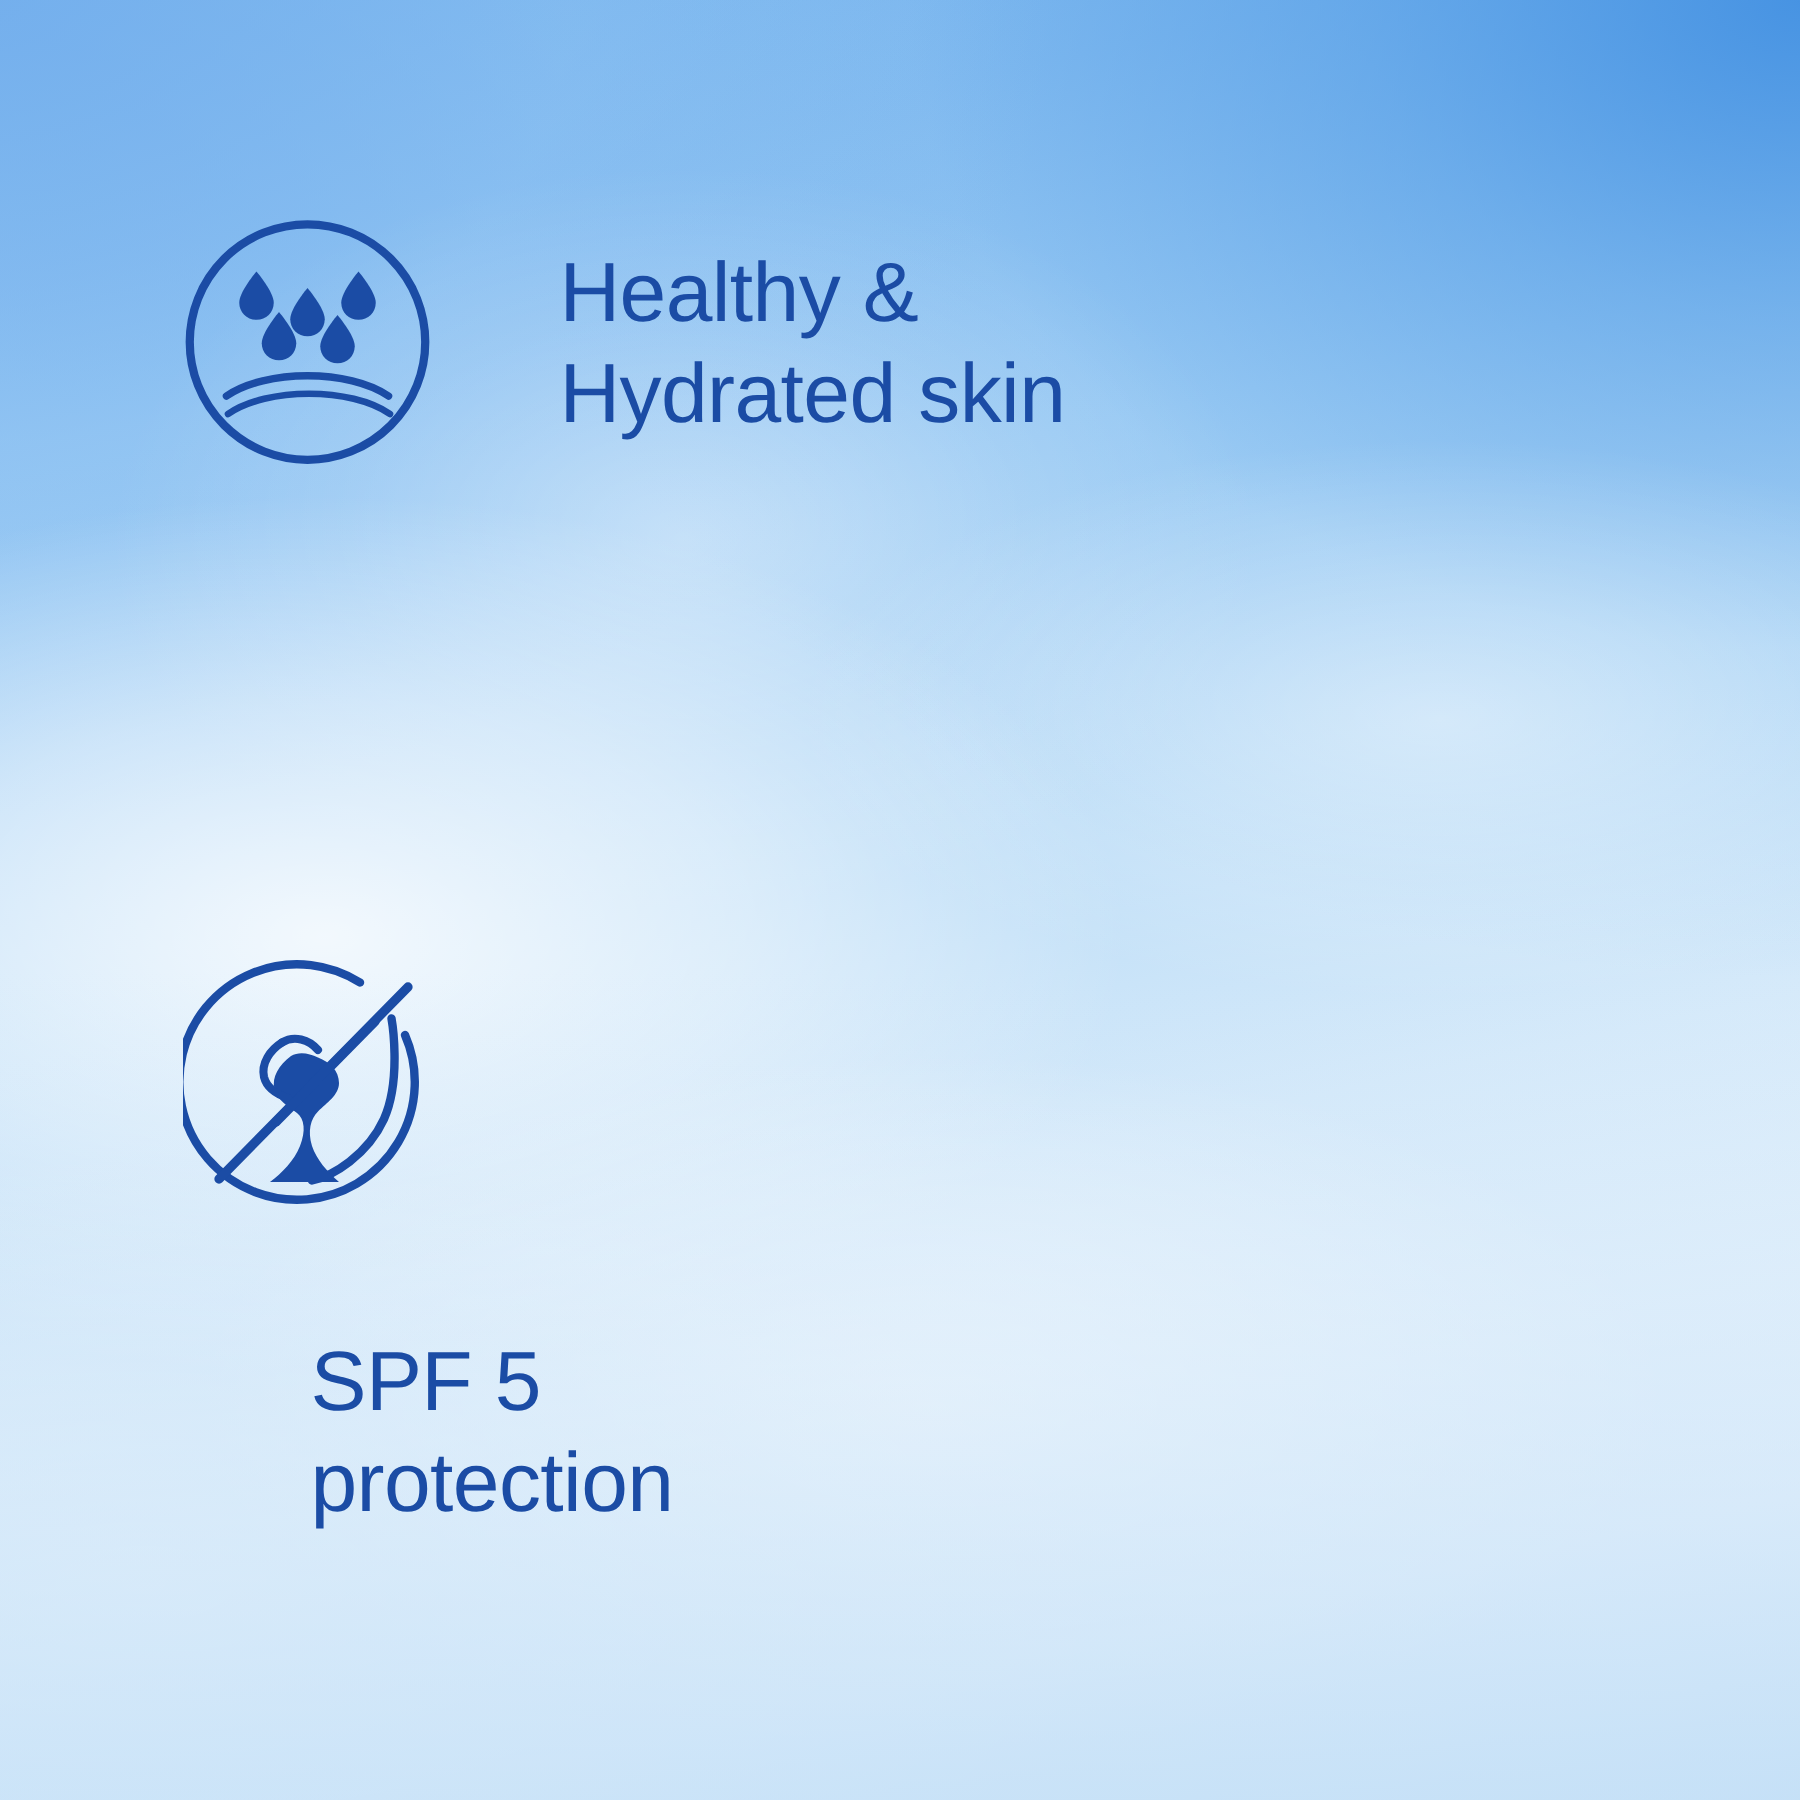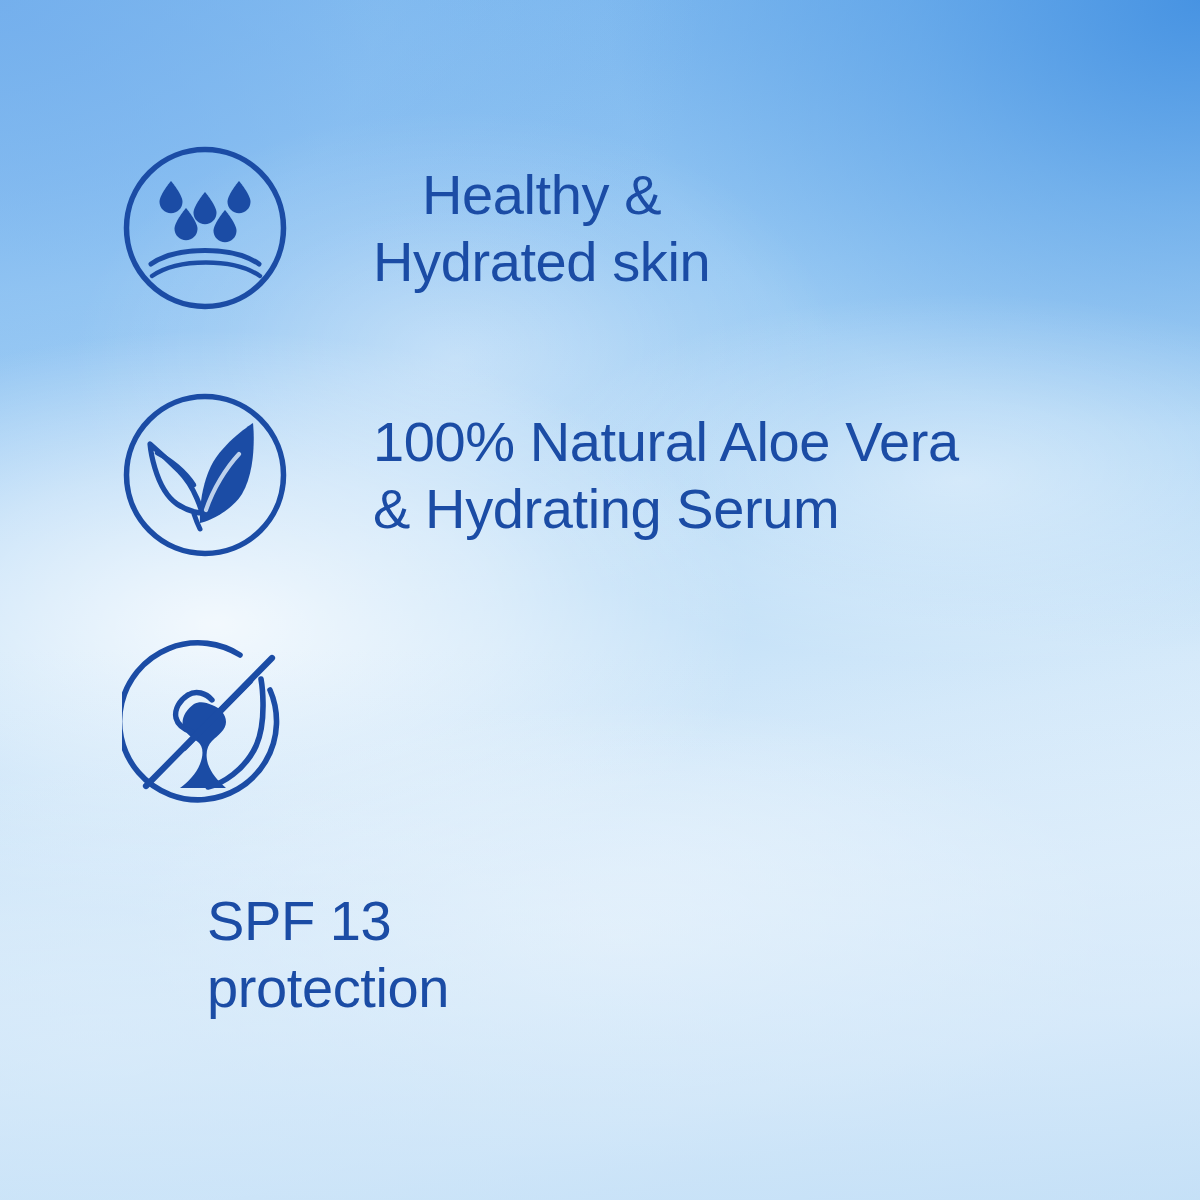--- a/index.html
+++ b/index.html
@@ -115,21 +115,21 @@
     color:#1B4CA5;
     font-family:"Liberation Sans", sans-serif;
     font-size:56px;
     font-weight:400;
     line-height:1.20;
     letter-spacing:-0.4px;
     white-space:pre-line;
   }
 
   
-  #row-0{ top:145px;text-align:center; }
+  #row-0{ top:145px; }
   #row-1{ top:392px; }
   #row-2{ top:638px; }
   #row-3{ top:887px; }
 </style>
 </head>
 <body>
 
 <div id="stage">
 
   <div class="sky-base"></div>
@@ -158,38 +158,20 @@
           </g>
 
           <path d="M29,119 C55,101 111,101 137,119" fill="none" stroke="#1B4CA5" stroke-width="5" stroke-linecap="round"></path>
           <path d="M30,131 C56,113 112,113 138,131" fill="none" stroke="#1B4CA5" stroke-width="4.4" stroke-linecap="round"></path>
         </svg>
       </div>
       <div class="benefit-text">Healthy &amp;
 Hydrated skin</div>
     </div>
 
-    <div class="benefit-row" id="row-1">
-      <div class="icon-wrap">
-        <svg viewBox="0 0 166 166" xmlns="http://www.w3.org/2000/svg" aria-hidden="true">
-          <circle cx="83" cy="83" r="78.5" fill="none" stroke="#1B4CA5" stroke-width="5.5"></circle>
-
-          <path d="M28,52 C28,52 32,96 55,112 C68,121 80,121 80,121 C80,121 74,96 57,79 C42,64 28,52 28,52 Z" fill="none" stroke="#1B4CA5" stroke-width="5.2" stroke-linejoin="round"></path>
-          <path d="M35,61 C48,67 63,79 72,93" fill="none" stroke="#1B4CA5" stroke-width="4.6" stroke-linecap="round"></path>
-
-          <path d="M131,31 C131,31 136,75 120,102 C108,121 84,130 78,131 C78,131 76,101 89,74 C101,50 131,31 131,31 Z" fill="#1B4CA5"></path>
-
-          <path d="M117,62 C104,76 91,97 84,118" fill="none" stroke="#D9E9F8" stroke-width="4.2" stroke-linecap="round" opacity="0.85"></path>
-
-          <path d="M72,122 C74,128 76,133 78,137" fill="none" stroke="#1B4CA5" stroke-width="5" stroke-linecap="round"></path>
-        </svg>
-      </div>
-      <div class="benefit-text">100% Natural Aloe Vera
-&amp; Hydrating Serum</div>
-    </div>
 
     <div class="benefit-row" id="row-2">
       <div class="icon-wrap">
         <svg viewBox="0 0 166 166" xmlns="http://www.w3.org/2000/svg" aria-hidden="true">
 
           <path d="M118,17 A78.5,78.5 0 1 0 148,52" fill="none" stroke="#1B4CA5" stroke-width="5.6" stroke-linecap="round"></path>
 
           <path d="M140,42
                    C140,42 146,80 136,106
                    C127,130 104,144 90,147
@@ -220,18 +202,18 @@
           <path d="M66,57 C74,52 84,55 90,62" fill="none" stroke="#1B4CA5" stroke-width="5.4" stroke-linecap="round"></path>
 
           <path d="M24,148 L150,20" fill="none" stroke="#1B4CA5" stroke-width="6.2" stroke-linecap="round"></path>
 
           <path d="M62,110 L128,43" fill="none" stroke="#1B4CA5" stroke-width="6.2" stroke-linecap="round"></path>
         </svg>
       </div>
     </div>
 
     <div class="benefit-row" id="row-3">
-      <div class="benefit-text">SPF 13
+      <div class="benefit-text">SPF 5
 protection</div>
     </div>
 
   </div>
 </div>
 
 </body></html>

